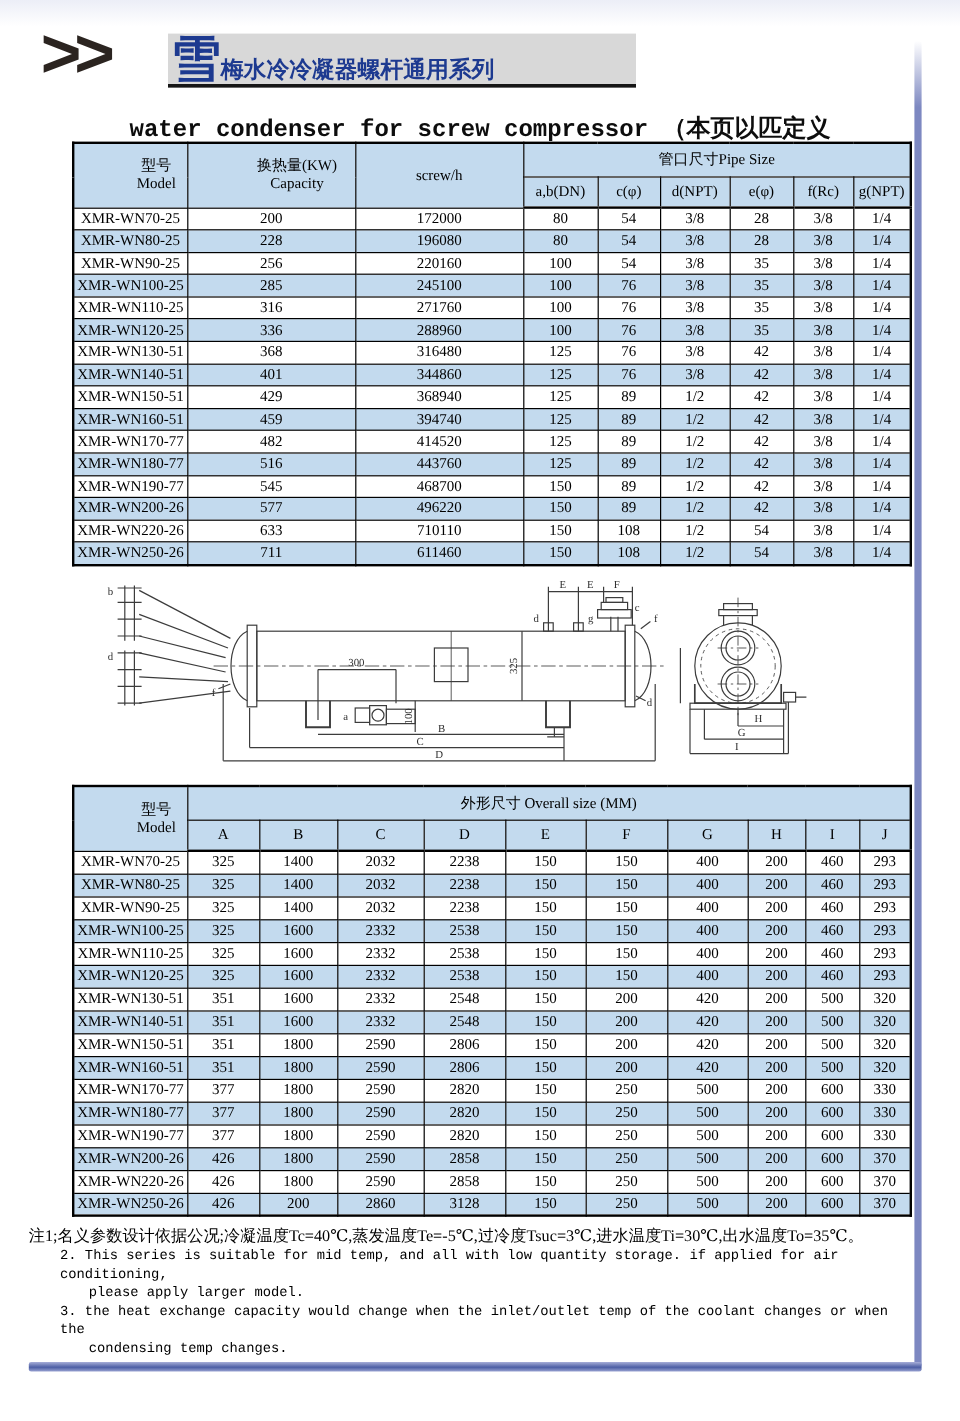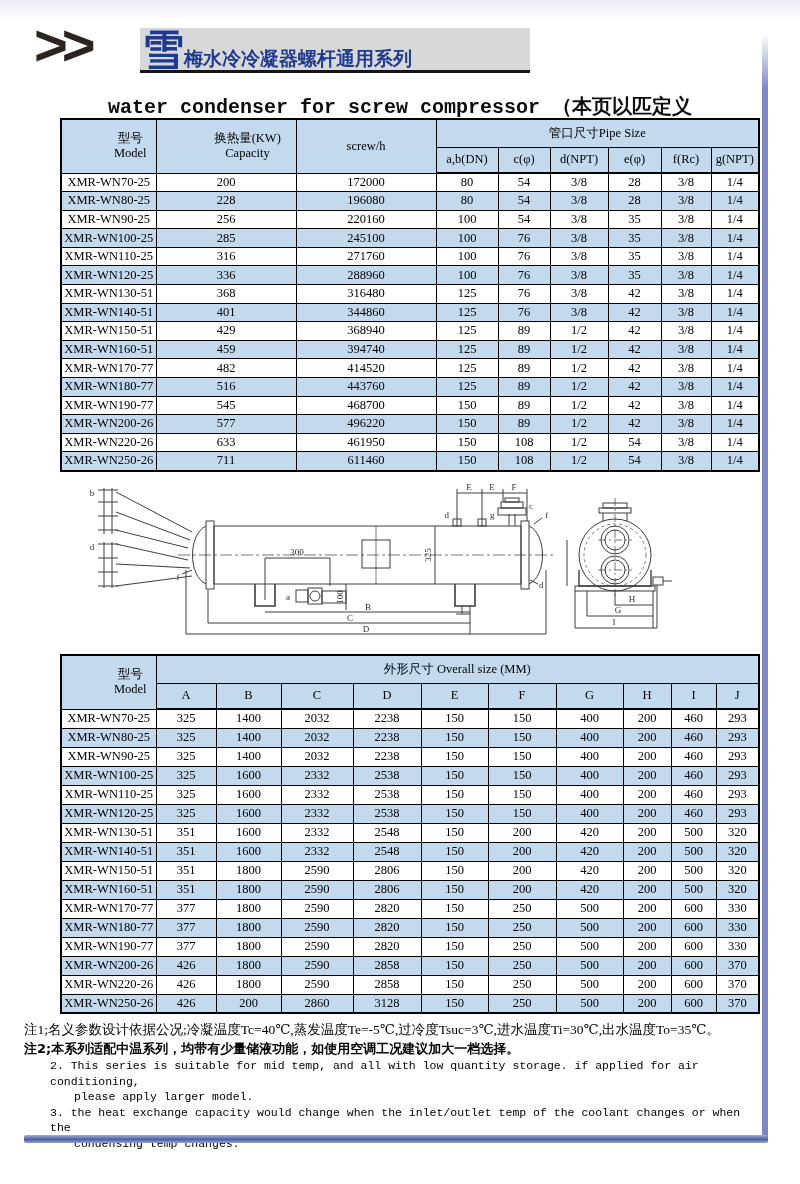--- a/index.html
+++ b/index.html
@@ -244,21 +244,21 @@
             <td>150</td>
             <td>89</td>
             <td>1/2</td>
             <td>42</td>
             <td>3/8</td>
             <td>1/4</td>
           </tr>
           <tr>
             <td>XMR-WN220-26</td>
             <td>633</td>
-            <td>461950</td>
+            <td>710110</td>
             <td>150</td>
             <td>108</td>
             <td>1/2</td>
             <td>54</td>
             <td>3/8</td>
             <td>1/4</td>
           </tr>
           <tr class="alt">
             <td>XMR-WN250-26</td>
             <td>711</td>
@@ -649,21 +649,20 @@
             <td>200</td>
             <td>600</td>
             <td>370</td>
           </tr>
         </tbody>
     </table>
   </div>
 
   <div class="notes">
     <div class="note-cn">注1;名义参数设计依据公况;冷凝温度Tc=40℃,蒸发温度Te=-5℃,过冷度Tsuc=3℃,进水温度Ti=30℃,出水温度To=35℃。</div>
-    <div class="note-cn heavy">注2;本系列适配中温系列，均带有少量储液功能，如使用空调工况建议加大一档选择。</div>
     <div class="note-en ind1">2.  This series is suitable for mid temp, and all with low quantity storage. if applied for air conditioning,</div>
     <div class="note-en ind2">please apply larger model.</div>
     <div class="note-en ind1">3.  the heat exchange capacity would change when the inlet/outlet temp of the coolant changes or when the</div>
     <div class="note-en ind2">condensing temp changes.</div>
   </div>
 
   <div class="right-bar"></div>
   <div class="bottom-bar"></div>
 </div>
 

